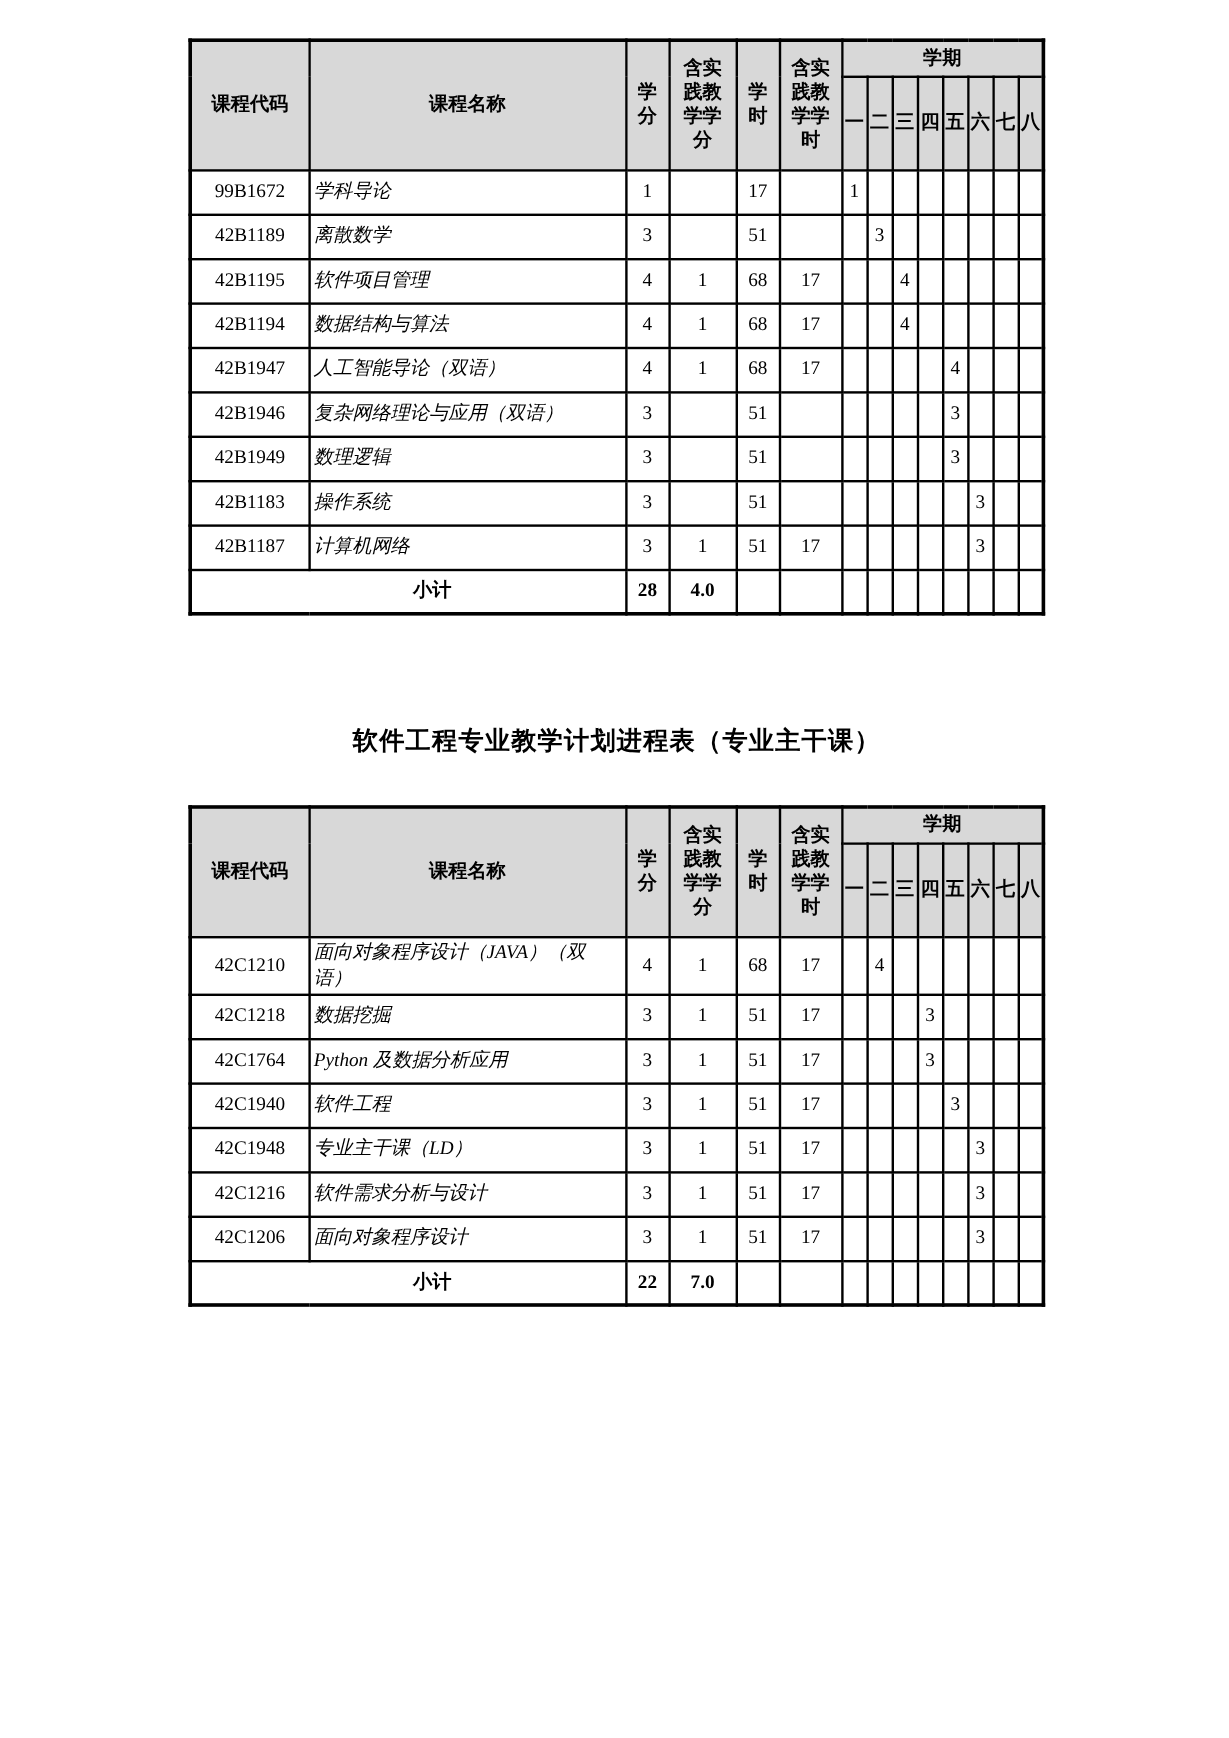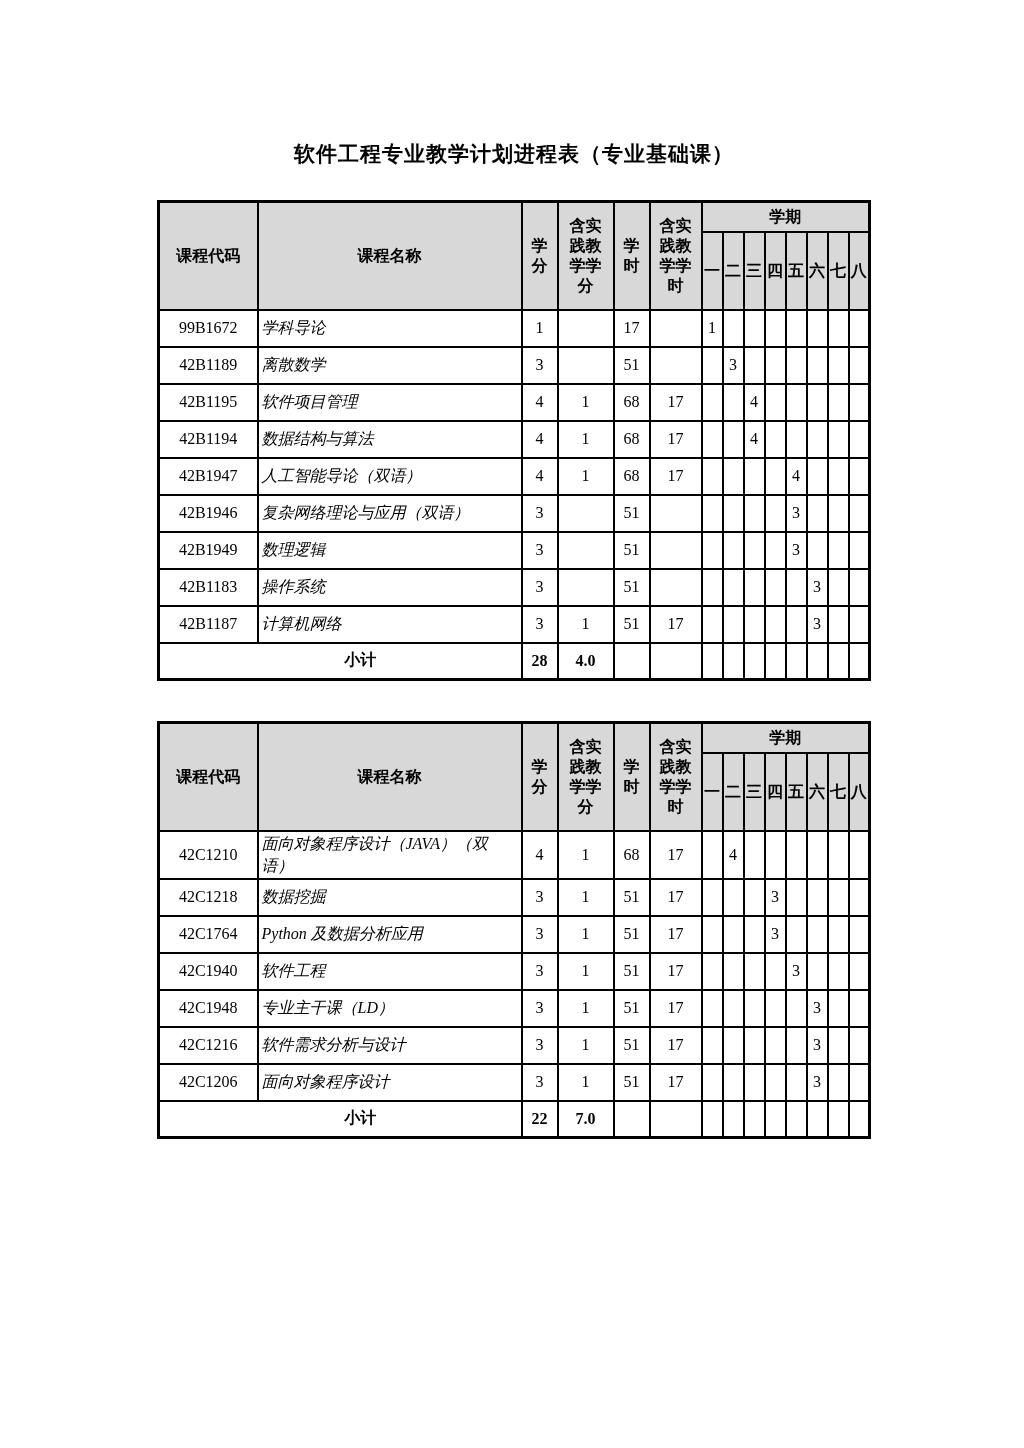--- a/index.html
+++ b/index.html
@@ -57,21 +57,20 @@
   th.h-prac { padding: 0 7px; }   
   th.h-semh { padding: 0; font-weight: bold; }
   tr.subtotal td { font-weight: bold; }
   tr.subtotal .c-label { text-align: center; padding-left: 40px; }
 </style>
 </head>
 <body>
 
 <div class="content">
 
-  <h2 class="tbl-title" id="title1">软件工程专业教学计划进程表（专业基础课）</h2>
 
   <table id="table1">
     <colgroup>
       <col style="width:99px">
         <col style="width:264px">
         <col style="width:36px">
       <col style="width:56px">
         <col style="width:36px">
         <col style="width:52px">
       <col style="width:21px">
@@ -260,20 +259,21 @@
           <td class="c-sem"></td>
           <td class="c-sem"></td>
           <td class="c-sem"></td>
           <td class="c-sem"></td>
           <td class="c-sem"></td>
           <td class="c-sem"></td>
         </tr>
       </tbody>
   </table>
 
+  <h2 class="tbl-title" id="title2">软件工程专业教学计划进程表（专业主干课）</h2>
 
   <table id="table2">
     <colgroup>
       <col style="width:99px">
         <col style="width:264px">
         <col style="width:36px">
       <col style="width:56px">
         <col style="width:36px">
         <col style="width:52px">
       <col style="width:21px">

